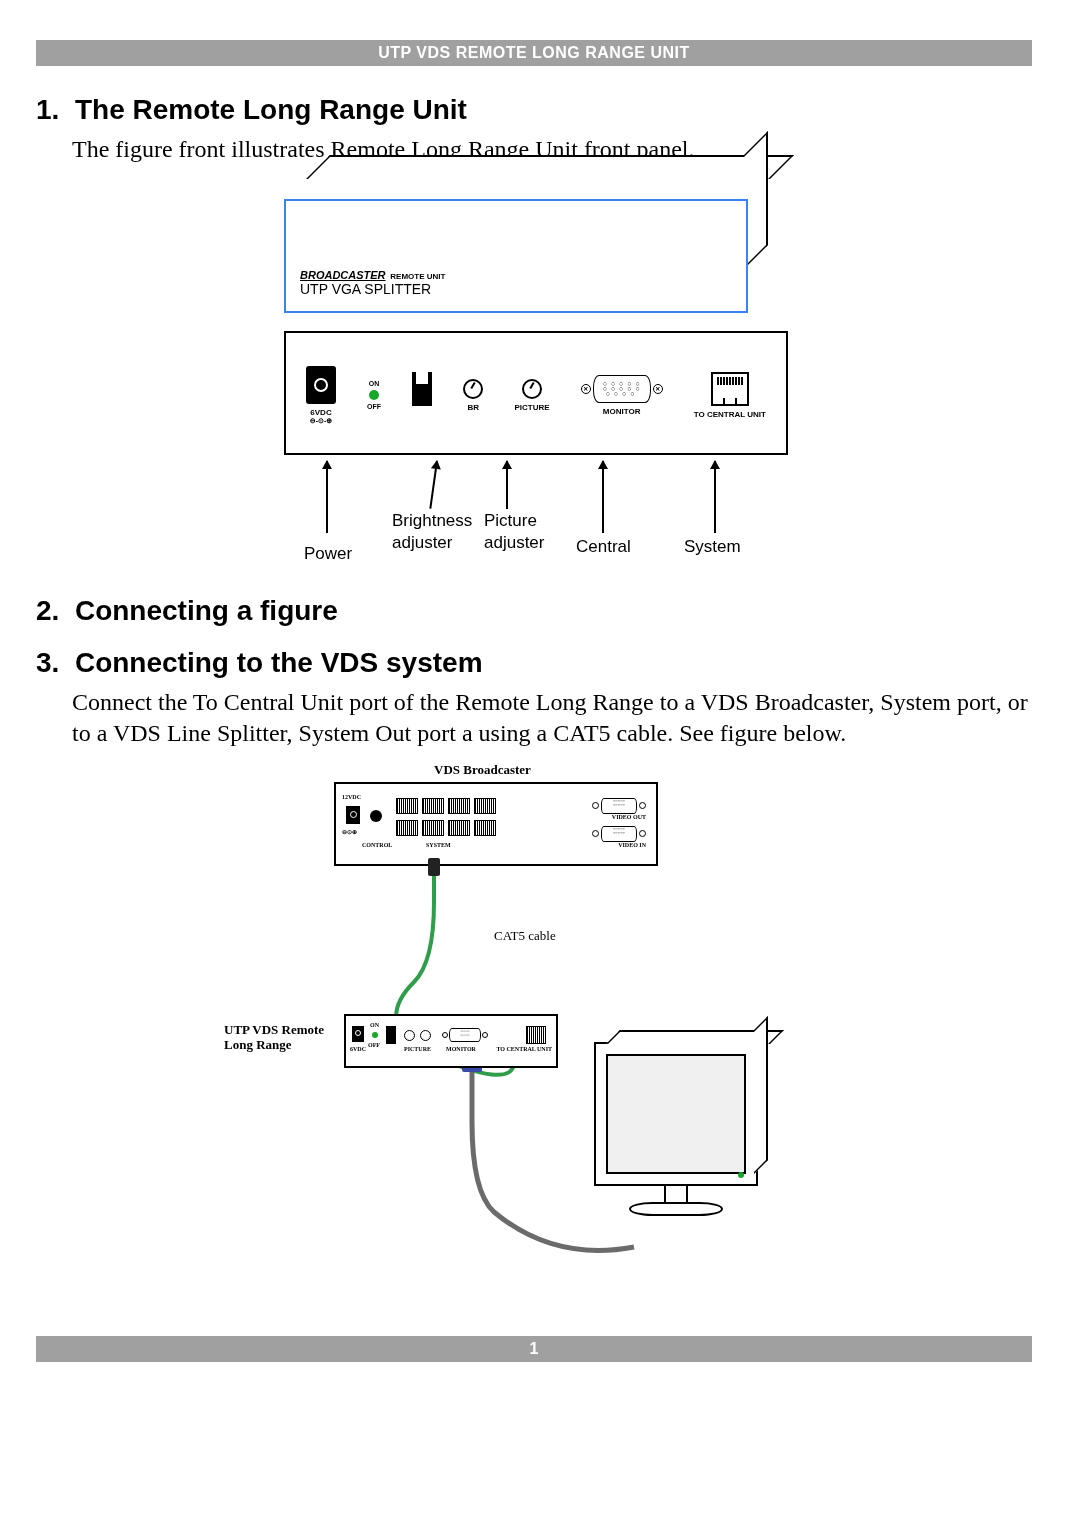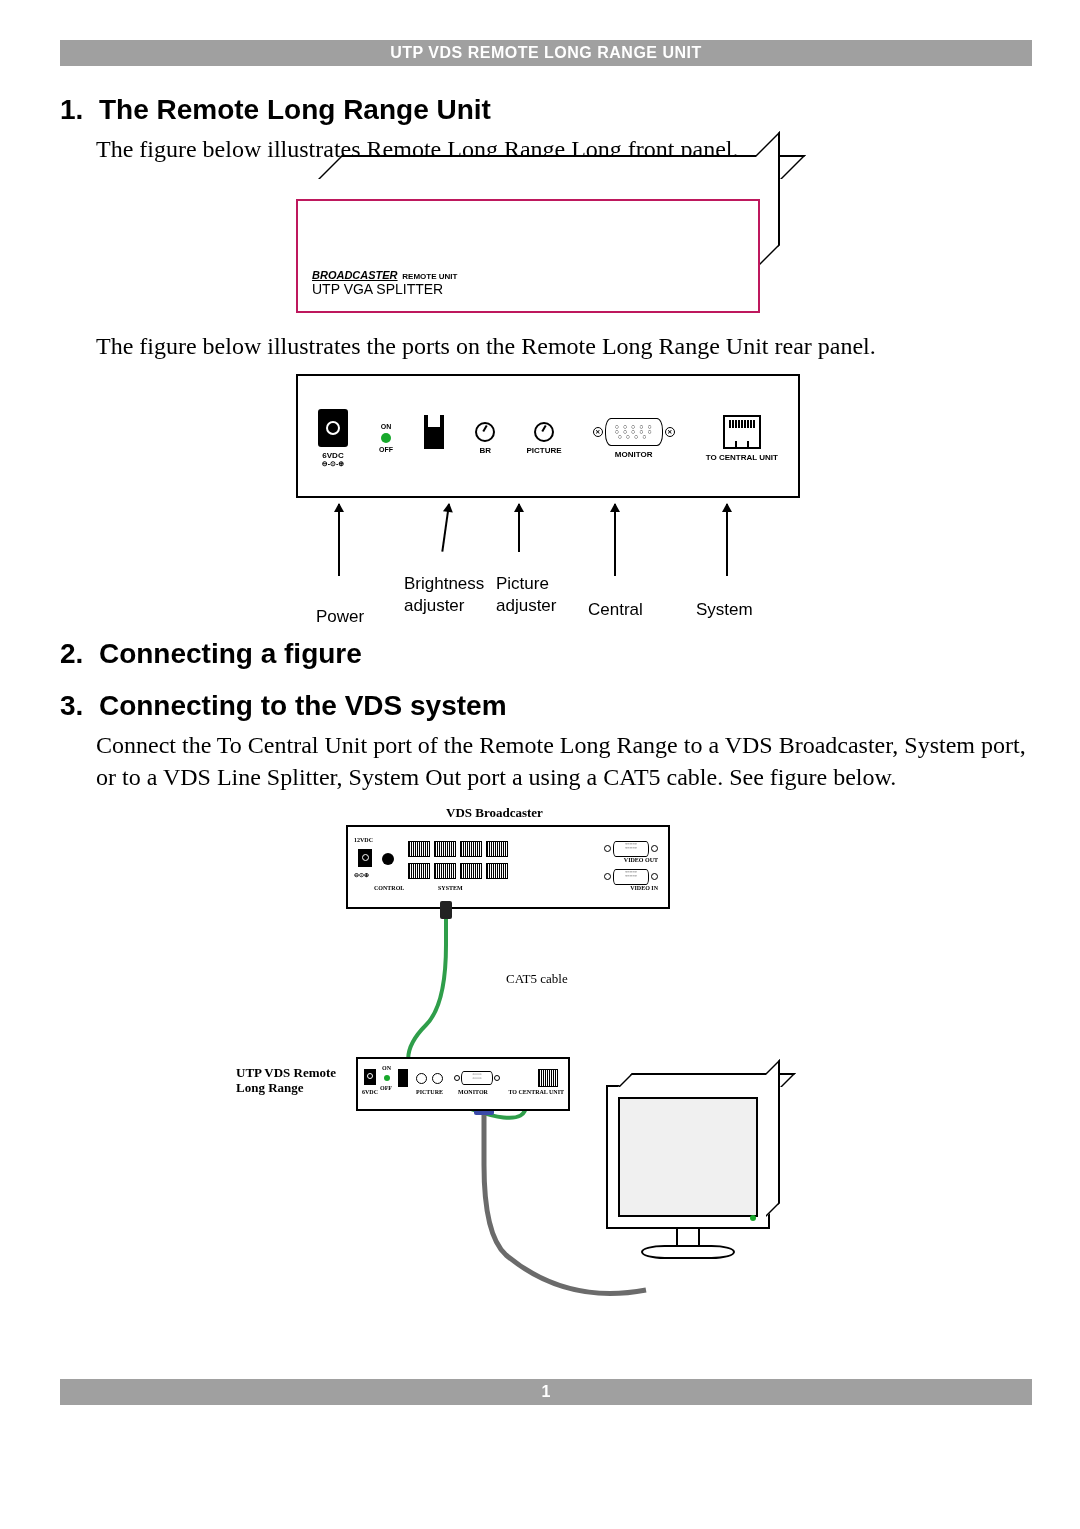--- a/index.html
+++ b/index.html
@@ -4,21 +4,21 @@
 <style>
   body {
     margin: 0;
     padding: 0;
     background: #ffffff;
     font-family: "Times New Roman", Times, serif;
     color: #000;
     width: 1080px;
   }
   .page {
-    padding: 40px 48px 20px 60px;
+    padding: 40px 48px 20px 36px;
     box-sizing: border-box;
   }
   .header-bar {
     background: #a0a0a0;
     color: #ffffff;
     font-family: Arial, Helvetica, sans-serif;
     font-weight: bold;
     font-size: 16px;
     text-align: center;
     padding: 4px 0;
@@ -52,21 +52,21 @@
   }
   
   .front-panel {
     display: inline-block;
     width: 500px;
     position: relative;
   }
   .front-box {
     width: 460px;
     height: 110px;
-    border: 2px solid #be185d;
+    border: 2px solid #3b82f6;
     background: #fff;
     position: relative;
     margin-top: 22px;
   }
   .front-top {
     position: absolute;
     top: -22px; left: 22px;
     width: 460px; height: 22px;
     border: 2px solid #000;
     border-bottom: none;
@@ -151,56 +151,55 @@
   .vga-dots{font-size:7px;line-height:5px;letter-spacing:1px;}
   .screw{width:8px;height:8px;border:1.5px solid #000;border-radius:50%;display:flex;align-items:center;justify-content:center;font-size:6px;}
   .rj45{width:34px;height:30px;border:2px solid #000;position:relative;}
   .rj45::after{content:"";position:absolute;top:3px;left:4px;right:4px;height:8px;background:repeating-linear-gradient(90deg,#000 0 1.5px,#fff 1.5px 3px);}
   .rj45-notch{position:absolute;bottom:-2px;left:50%;transform:translateX(-50%);width:10px;height:6px;border:2px solid #000;border-top:none;background:#fff;}
   .port-label{margin-top:4px;}
   
   .callouts{position:relative;width:520px;height:110px;margin-left:10px;margin-top:6px;font-family:Arial,Helvetica,sans-serif;font-size:17px;}
   .arrow{position:absolute;width:2px;background:#000;}
   .arrow::before{content:"";position:absolute;top:-1px;left:-4px;border-left:5px solid transparent;border-right:5px solid transparent;border-bottom:9px solid #000;}
-  .cl-text{position:absolute;white-space:nowrap;margin-top:20px;}
+  .cl-text{position:absolute;white-space:nowrap;}
   
   .conn-wrap{display:inline-block;position:relative;width:560px;text-align:left;font-family:Liberation Serif, serif;}
   .mini-box{border:2px solid #000;background:#fff;position:relative;}
   .mini-label{position:absolute;font-size:6px;font-weight:bold;}
   svg.cable{position:absolute;overflow:visible;}
   .side-title{position:absolute;font-weight:bold;font-size:13px;}
 </style>
 </head>
 <body>
 
 <div class="page">
 
   <div class="header-bar">UTP VDS REMOTE LONG RANGE UNIT</div>
 
   <h2 class="section">
     <span>1.</span>&nbsp;
     <span>The Remote Long Range Unit</span>
   </h2>
-  <div class="body-text">The figure below illustrates Remote Long Range Long front panel.</div>
+  <div class="body-text">The figure front illustrates Remote Long Range Unit front panel.</div>
 
   <div class="figure-wrap">
     <div class="front-panel">
       <div class="front-top"></div>
       <div class="front-side"></div>
       <div class="front-box">
         <div class="front-label">
           <span class="bcast">BROADCASTER</span>
           <span class="remote">REMOTE UNIT</span><br>
           <span style="font-size:14px;">UTP VGA  SPLITTER</span>
         </div>
       </div>
     </div>
   </div>
 
-  <div class="body-text">The figure below illustrates the ports on the Remote Long Range Unit rear panel.</div>
 
   <div class="figure-wrap">
     <div class="rear-wrap">
       <div class="rear-box">
         <div class="rear-inner">
           <div class="port">
             <div class="jack">
                 <div class="jack-inner"></div>
               </div>
             <div class="port-label">6VDC</div>

